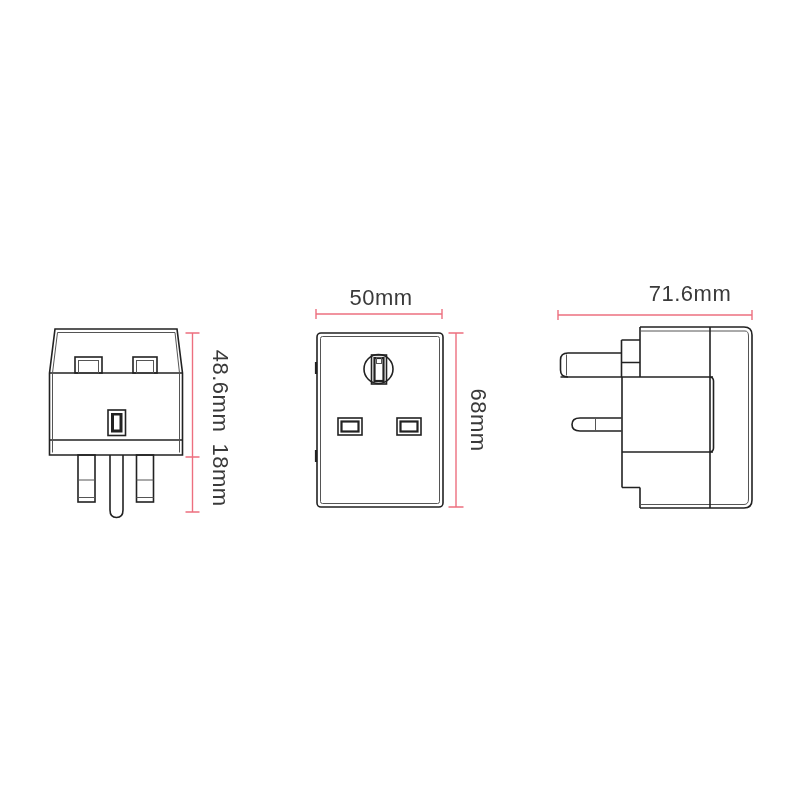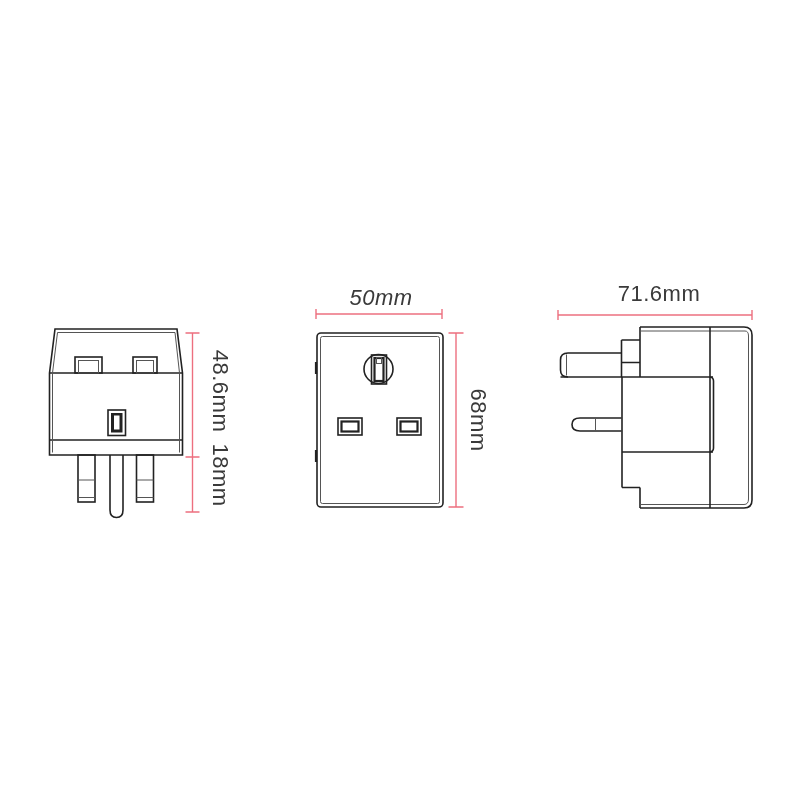--- a/index.html
+++ b/index.html
@@ -123,19 +123,19 @@
         <path class="dim" d="M558 315 H752"></path>
         <path class="dim" d="M558 310 V320 M752 310 V320"></path>
       </g>
     </g>
   </svg>
 
   <div class="dim-label vertical" style="left:219.5px;top:391px;">48.6mm</div>
 
   <div class="dim-label vertical" style="left:219.5px;top:475px;">18mm</div>
 
-  <div class="dim-label" style="left:381px;top:298px;font-style:italic;">50mm</div>
+  <div class="dim-label" style="left:381px;top:298px;">50mm</div>
 
   <div class="dim-label vertical" style="left:477.5px;top:420px;">68mm</div>
 
-  <div class="dim-label" style="left:659px;top:294px;">71.6mm</div>
+  <div class="dim-label" style="left:690px;top:294px;">71.6mm</div>
 
 </div>
 
 </body></html>

